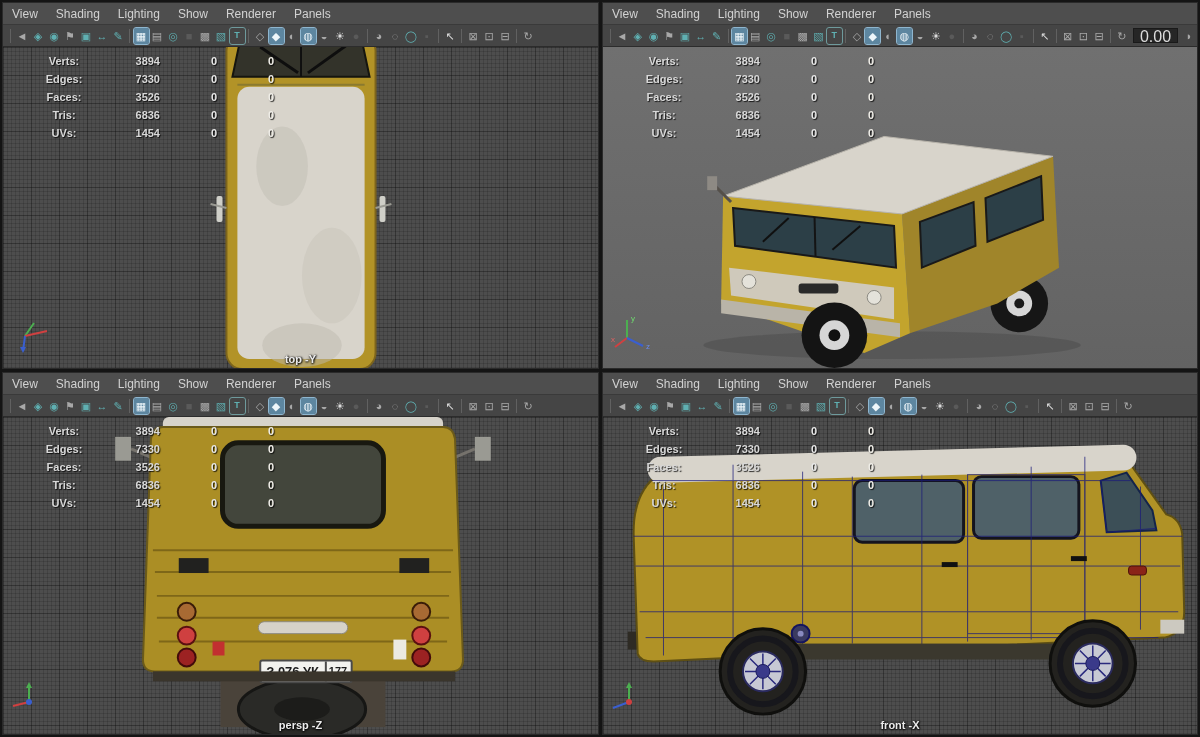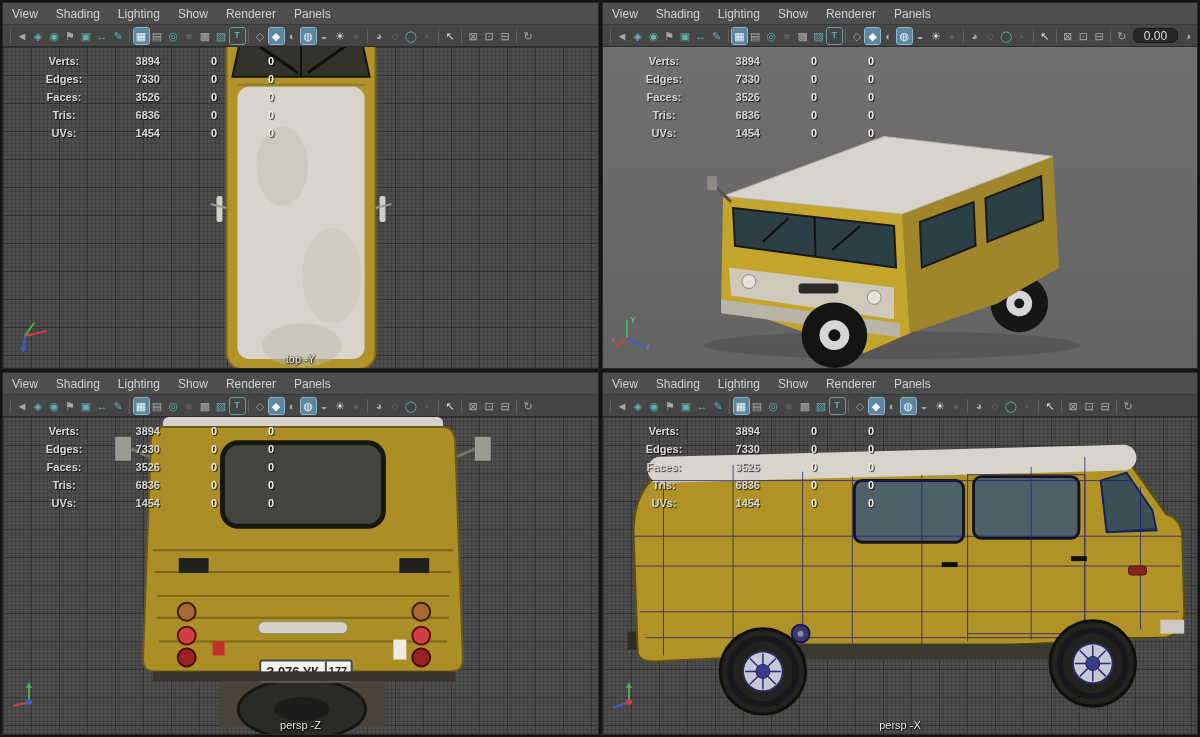--- a/index.html
+++ b/index.html
@@ -12,41 +12,41 @@
   .menu-item{color:#d2d2d2;font-size:12px;padding:0 9px;cursor:default;}
   .toolbar{height:22px;background:#454545;display:flex;align-items:center;
            padding-left:4px;border-bottom:1px solid #2c2c2c;white-space:nowrap;}
   .tool{display:inline-block;width:15px;height:16px;line-height:16px;font-size:11px;
         text-align:center;border-radius:2px;margin:0 .5px;cursor:default;overflow:hidden;}
   .tool.active{background:#5d86a0;outline:1px solid #8fb6cf;color:#eef6fa;}
   .tool.boxed{font-size:9px;font-weight:bold;outline:1px solid #6e9a9c;line-height:14px;}
   .c-teal{color:#5fb0b2}.c-gray{color:#a8a8a8}.c-dark{color:#5a5a5a}.c-light{color:#dcdcdc}
   .tsep{display:inline-block;width:1px;height:14px;background:#616161;margin:0 3px;}
   .tool-field{display:inline-block;width:46px;height:15px;line-height:15px;margin:0 3px;
-        background:#262626;border:1px solid #1a1a1a;border-radius:6px;color:#dcdcdc;
-        font-size:12px;text-align:center;}
+        background:#262626;border:1px solid #1a1a1a;border-radius:0;color:#dcdcdc;
+        font-size:16px;text-align:center;}
   .viewport{position:absolute;left:0;right:0;top:44px;bottom:0;overflow:hidden;}
   .vp-grid{background-color:#4d4d4d;
     background-image:
       linear-gradient(rgba(0,0,0,.13) 1px,transparent 1px),
       linear-gradient(90deg,rgba(0,0,0,.13) 1px,transparent 1px),
       linear-gradient(rgba(0,0,0,.22) 1px,transparent 1px),
       linear-gradient(90deg,rgba(0,0,0,.22) 1px,transparent 1px);
     background-size:4px 4px,4px 4px,28px 28px,28px 28px;}
   .vp-plain{background:linear-gradient(#707070,#636363);}
   .van-svg{position:absolute;left:0;top:0;width:100%;height:100%;}
   .hud{position:absolute;left:22px;top:8px;z-index:5;pointer-events:none;}
   .hud-row{height:18px;font-size:11px;font-weight:bold;color:#d8d8d8;
            text-shadow:1px 1px 1px rgba(0,0,0,.8);white-space:nowrap;}
   .hud-label{display:inline-block;width:78px;text-align:center;}
   .hud-total{display:inline-block;width:30px;text-align:right;margin-left:27px;}
   .hud-sel{display:inline-block;width:57px;text-align:right;color:#e8e8e8;}
   .hud-comp{display:inline-block;width:57px;text-align:right;color:#f0eee8;}
   .vp-label{position:absolute;left:0;right:0;bottom:3px;text-align:center;z-index:6;
-            font-size:11px;font-weight:normal;color:#ececec;
+            font-size:11px;font-weight:bold;color:#ececec;
             text-shadow:0 1px 2px #000,1px 0 2px #000;pointer-events:none;}
   .gizmo{position:absolute;left:8px;bottom:14px;z-index:6;pointer-events:none;}
 </style>
 </head>
 <body>
 
 <div class="app">
 
   <div class="panel" style="left:2px;top:2px;width:597px;height:367px">
     <div class="menubar">
@@ -420,17 +420,17 @@
           <div class="hud-row"><span class="hud-label">Faces:</span><span class="hud-total">3526</span><span class="hud-sel">0</span><span class="hud-comp">0</span></div>
           <div class="hud-row"><span class="hud-label">Tris:</span><span class="hud-total">6836</span><span class="hud-sel">0</span><span class="hud-comp">0</span></div>
           <div class="hud-row"><span class="hud-label">UVs:</span><span class="hud-total">1454</span><span class="hud-sel">0</span><span class="hud-comp">0</span></div>
         </div>
       <svg class="gizmo" width="46" height="46" viewBox="0 0 46 46">
         <line x1="18" y1="28" x2="18" y2="10" stroke="#4caf50" stroke-width="2"></line>
         <polygon points="18,8 15,14 21,14" fill="#4caf50"></polygon>
         <line x1="18" y1="28" x2="2" y2="34" stroke="#3a5fd0" stroke-width="2"></line>
         <circle cx="18" cy="28" r="3" fill="#d04040"></circle>
       </svg>
-      <div class="vp-label">persp -X</div>
+      <div class="vp-label">front -X</div>
     </div>
   </div>
 
 </div>
 
 </body></html>

